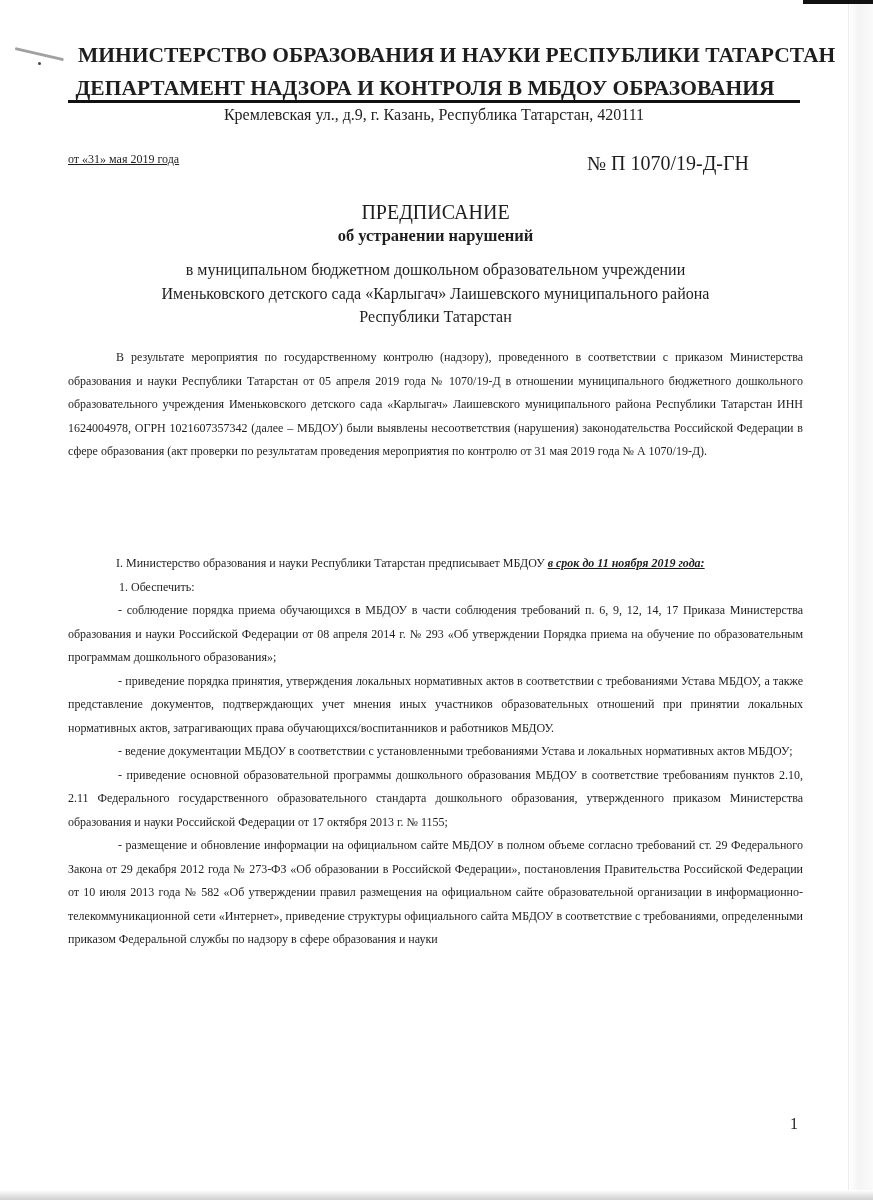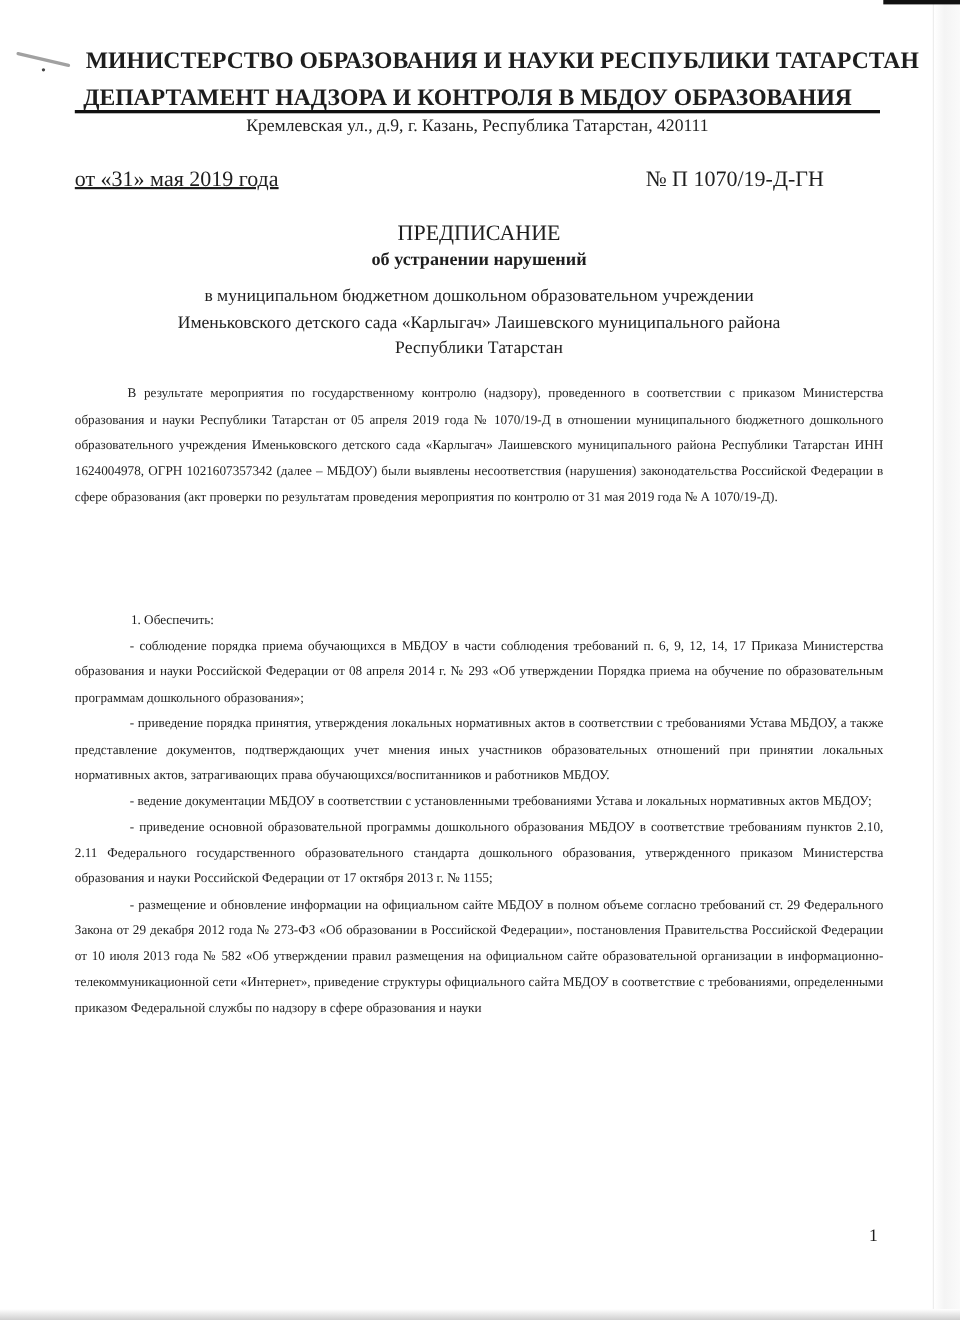--- a/index.html
+++ b/index.html
@@ -42,21 +42,21 @@
   .header-rule {
     position: absolute; left: 68px; top: 100px; width: 732px; height: 0;
     border-top: 3px solid #111;
   }
   .address {
     position: absolute; left: 68px; top: 104px; width: 732px; text-align: center;
     font-size: 16px; line-height: 22px;
   }
 
   .meta-date {
-    position: absolute; left: 68px; top: 152px; font-size: 20px; text-decoration: underline;
+    position: absolute; left: 68px; top: 152px; font-size: 12px; text-decoration: underline;
   }
   .meta-number {
     position: absolute; right: 124px; top: 152px; font-size: 20px; 
   }
 
   .title-block { position: absolute; left: 68px; top: 200px; width: 735px; text-align: center; }
   .title-block .doc-title { font-weight: normal; font-size: 20px; line-height: 24px; }
   .title-block .doc-subtitle { font-weight: bold; font-size: 16.5px; line-height: 24px; }
   .title-block .addressee { font-size: 16px; line-height: 23.5px; margin-top: 10px; }
 
@@ -101,20 +101,21 @@
     <div>Именьковского детского сада «Карлыгач» Лаишевского муниципального района</div>
     <div>Республики Татарстан</div>
   </div>
 </div>
 
 <div class="body-text" style="top: 346px;">
   <p class="indent">В результате мероприятия по государственному контролю (надзору), проведенного в соответствии с приказом Министерства образования и науки Республики Татарстан от 05 апреля 2019 года № 1070/19-Д в отношении муниципального бюджетного дошкольного образовательного учреждения Именьковского детского сада «Карлыгач» Лаишевского муниципального района Республики Татарстан ИНН 1624004978, ОГРН 1021607357342 (далее – МБДОУ) были выявлены несоответствия (нарушения) законодательства Российской Федерации в сфере образования (акт проверки по результатам проведения мероприятия по контролю от 31 мая 2019 года № А 1070/19-Д).</p>
 </div>
 
 <div class="body-text" style="top: 552px;">
+  <p class="indent"><span>I. Министерство образования и науки Республики Татарстан предписывает МБДОУ </span><span class="deadline">в срок до 11 ноября 2019 года:</span></p>
   <p class="list-heading">1.  Обеспечить:</p>
   <p class="indent2">- соблюдение порядка приема обучающихся в МБДОУ в части соблюдения требований п. 6, 9, 12, 14, 17 Приказа Министерства образования и науки Российской Федерации от 08 апреля 2014 г. № 293 «Об утверждении Порядка приема на обучение по образовательным программам дошкольного образования»;</p>
   <p class="indent2">- приведение порядка принятия, утверждения локальных нормативных актов в соответствии с требованиями Устава МБДОУ, а также представление документов, подтверждающих учет мнения иных участников образовательных отношений при принятии локальных нормативных актов, затрагивающих права обучающихся/воспитанников и работников МБДОУ.</p>
   <p class="indent2">- ведение документации МБДОУ в соответствии с установленными требованиями Устава и локальных нормативных актов МБДОУ;</p>
   <p class="indent2">- приведение основной образовательной программы дошкольного образования МБДОУ в соответствие требованиям пунктов 2.10, 2.11 Федерального государственного образовательного стандарта дошкольного образования, утвержденного приказом Министерства образования и науки Российской Федерации от 17 октября 2013 г. № 1155;</p>
   <p class="indent2">- размещение и обновление информации на официальном сайте МБДОУ в полном объеме согласно требований ст. 29 Федерального Закона от 29 декабря 2012 года № 273-ФЗ «Об образовании в Российской Федерации», постановления Правительства Российской Федерации от 10 июля 2013 года № 582 «Об утверждении правил размещения на официальном сайте образовательной организации в информационно-телекоммуникационной сети «Интернет», приведение структуры официального сайта МБДОУ в соответствие с требованиями, определенными приказом Федеральной службы по надзору в сфере образования и науки</p>
 </div>
 
 <div class="page-number">1</div>
 

